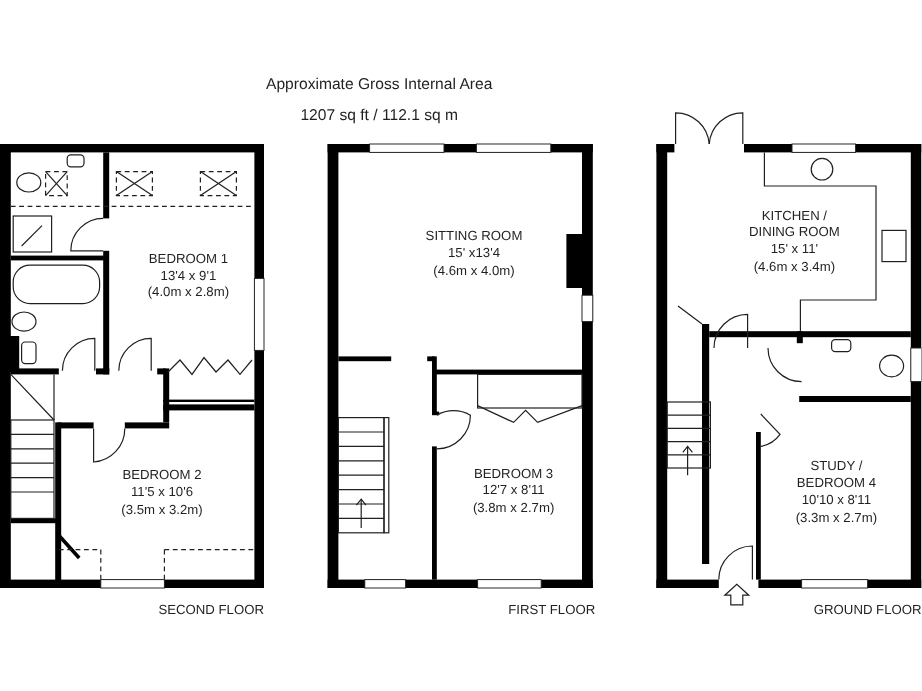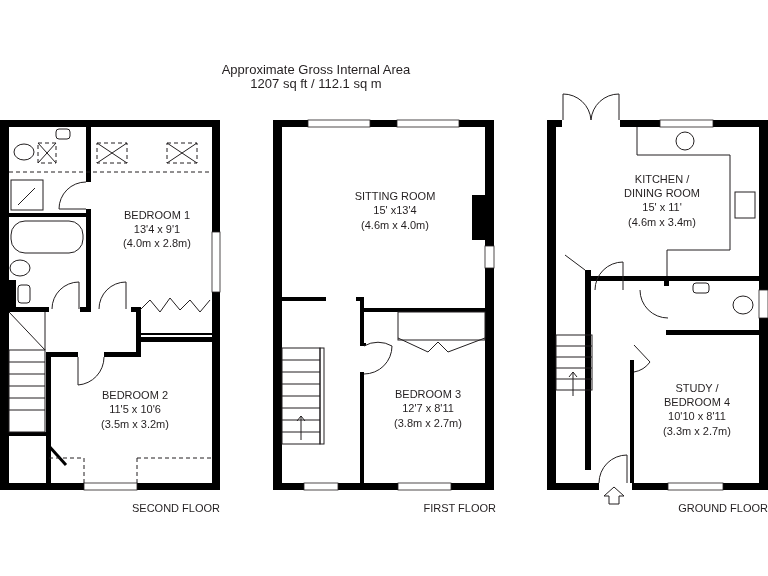--- a/index.html
+++ b/index.html
@@ -1,19 +1,19 @@
 <!DOCTYPE html>
 <html><head>
 <meta charset="utf-8">
 <style>
   html, body { margin:0; padding:0; background:#ffffff; }
   body { width:768px; height:576px; position:relative; overflow:hidden; font-family:"Liberation Sans", sans-serif; color:#231f20; }
   .title { position:absolute; left:0; width:632px; text-align:center; font-size:13px; line-height:16px; }
   .t1 { top:62px; }
-  .t2 { top:76px; }
+  .t2 { top:88px; }
   svg { position:absolute; left:0; top:0; }
   .lbl { font-family:"Liberation Sans", sans-serif; font-size:11px; fill:#231f20; text-anchor:middle; }
   .floorlbl { font-family:"Liberation Sans", sans-serif; font-size:11px; fill:#231f20; text-anchor:end; }
   .w { fill:#000; }
   .thin { stroke:#231f20; stroke-width:1; fill:none; }
   .dash { stroke:#231f20; stroke-width:1; fill:none; stroke-dasharray:4 3; }
   .win { fill:#fff; stroke:#231f20; stroke-width:0.8; }
 </style>
 </head>
 <body>

